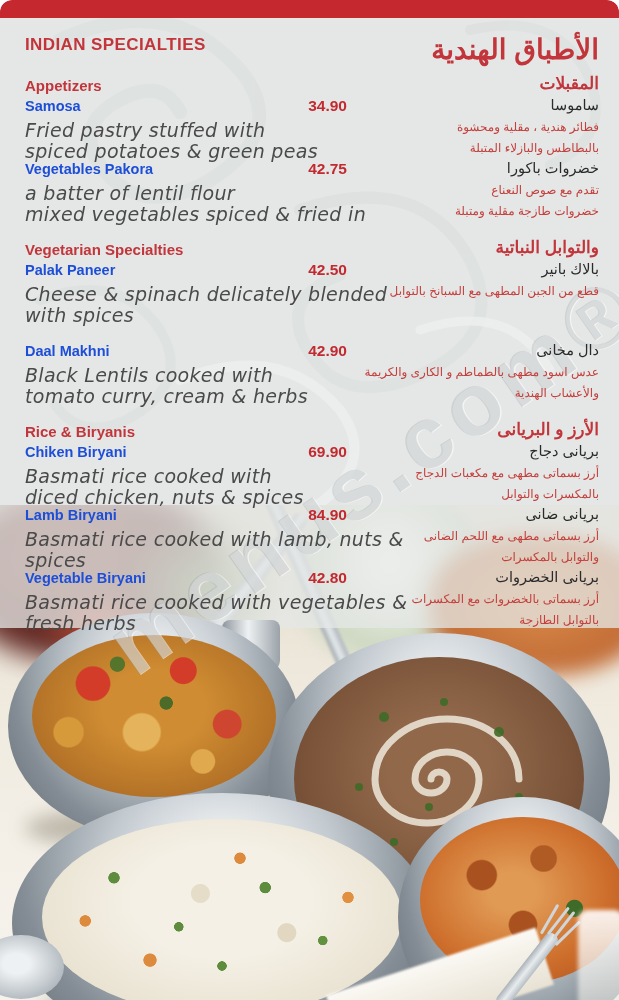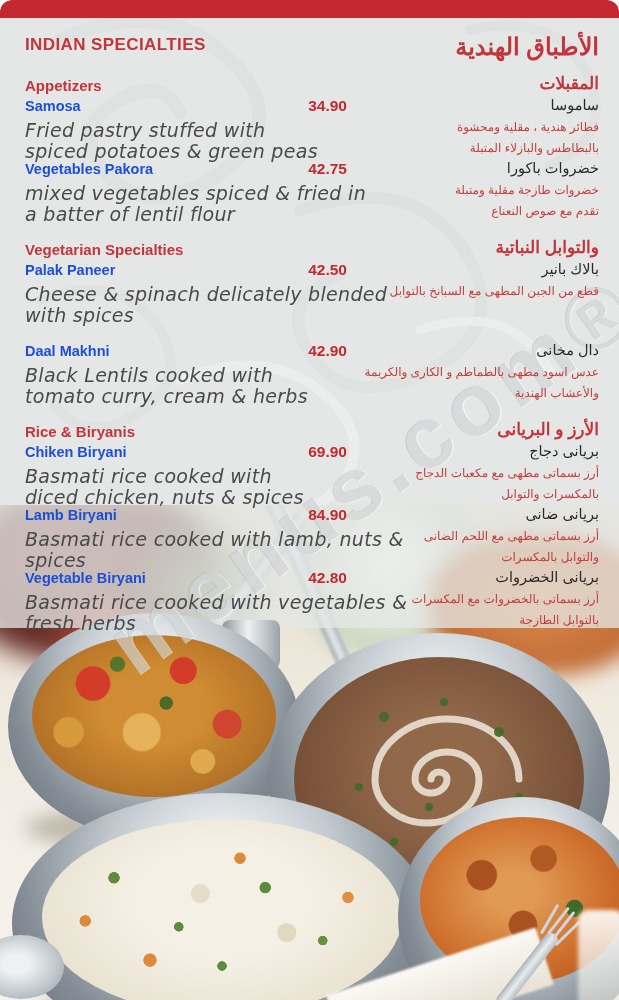--- a/index.html
+++ b/index.html
@@ -15,21 +15,21 @@
     position:absolute;left:88px;top:612px;z-index:2;white-space:nowrap;
     transform:rotate(-35deg);transform-origin:0 0;
     font-size:88px;font-weight:bold;letter-spacing:7px;
     color:rgba(140,146,150,0.26);text-shadow:1px 1px 0 rgba(255,255,255,0.55);
   }
   
   .content{position:absolute;left:25px;right:20px;top:33px;z-index:3;}
   .row{position:relative;height:21px;}
   .title-row{height:26px;margin-bottom:0;}
   .t-en{position:absolute;left:0;top:2px;font-size:17px;font-weight:bold;color:#c2353b;letter-spacing:.4px;}
-  .t-ar{position:absolute;right:0;top:0;direction:rtl;font-size:24px;font-weight:bold;color:#c2353b;margin-left:20px;}
+  .t-ar{position:absolute;right:0;top:0;direction:rtl;font-size:28px;font-weight:bold;color:#c2353b;margin-left:20px;}
   .h-row{height:22px;margin-top:16px;}
   .h-en{position:absolute;left:0;top:2px;font-size:15px;font-weight:bold;color:#c2353b;}
   .h-ar{position:absolute;right:0;top:-2px;direction:rtl;font-size:17px;font-weight:bold;color:#c2353b;}
   .nm{position:absolute;left:0;top:1px;font-size:14.5px;font-weight:bold;color:#1d4ed8;}
   .pr{position:absolute;left:0;top:0;width:322px;text-align:right;font-size:15.5px;font-weight:bold;color:#c22a30;}
   .nm-ar{position:absolute;right:0;top:0;direction:rtl;font-size:14.5px;color:#2a2a2a;}
   .de{position:absolute;left:0;top:1px;font-size:19px;font-style:italic;color:#4a4a4a;
       font-family:"DejaVu Sans",sans-serif;letter-spacing:.3px;}
   .da{position:absolute;right:0;top:2px;direction:rtl;font-size:12px;color:#c4403d;}
   .gap{margin-top:18px;}
@@ -210,26 +210,26 @@
       <span class="de">spiced potatoes &amp; green peas</span>
       <span class="da">بالبطاطس والبازلاء المتبلة</span>
     </div>
 
     <div class="row">
       <span class="nm">Vegetables Pakora</span>
       <span class="pr">42.75</span>
       <span class="nm-ar">خضروات باكورا</span>
     </div>
     <div class="row">
+      <span class="de">a batter of lentil flour</span>
+      <span class="da">تقدم مع صوص النعناع</span>
+    </div>
+    <div class="row">
       <span class="de">mixed vegetables spiced &amp; fried in</span>
       <span class="da">خضروات طازجة مقلية ومتبلة</span>
-    </div>
-    <div class="row">
-      <span class="de">a batter of lentil flour</span>
-      <span class="da">تقدم مع صوص النعناع</span>
     </div>
 
     <div class="row h-row">
       <span class="h-en">Vegetarian Specialties</span>
       <span class="h-ar">والتوابل النباتية</span>
     </div>
 
     <div class="row">
       <span class="nm">Palak Paneer</span>
       <span class="pr">42.50</span>

